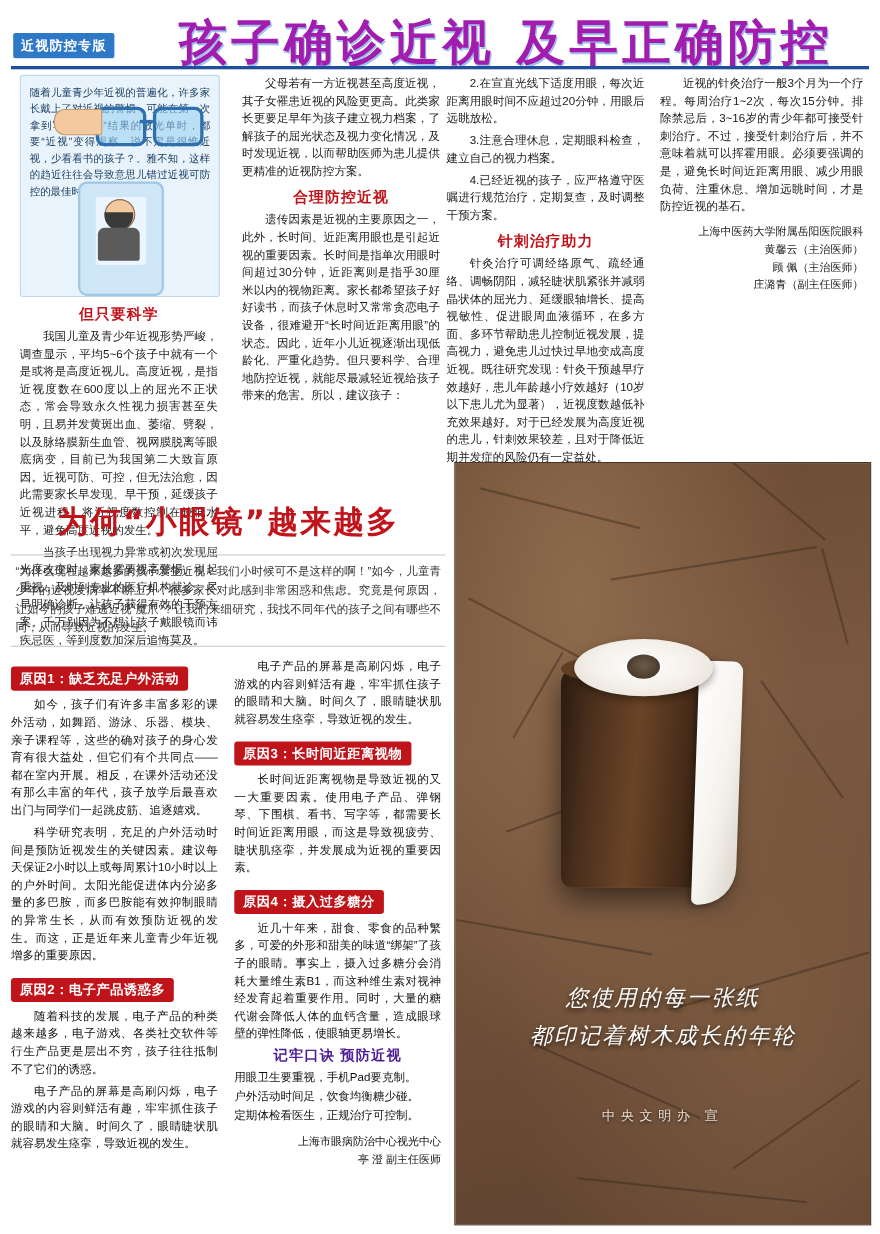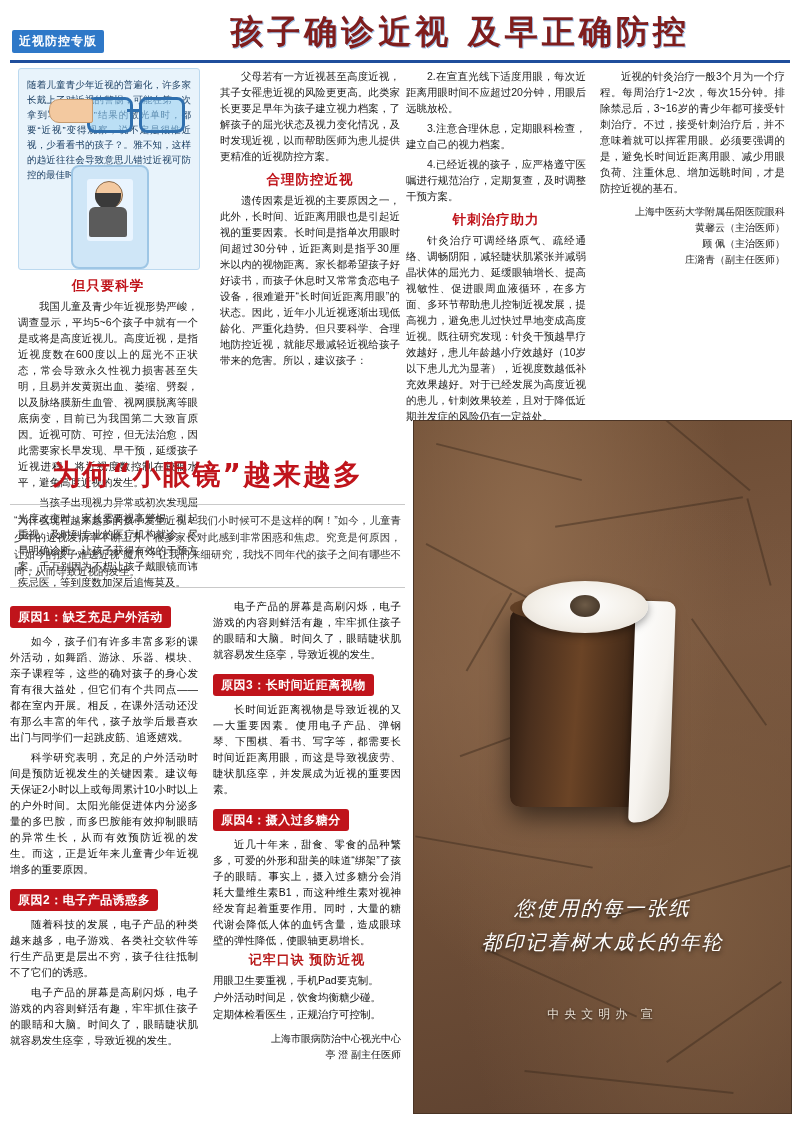--- a/index.html
+++ b/index.html
@@ -13,21 +13,21 @@
   
   .masthead{position:absolute;left:10px;top:8px;width:780px;height:50px;}
   .badge{
     position:absolute;left:2px;top:22px;background:#2e78c8;color:#fff;
     font-size:12px;padding:3px 7px;letter-spacing:1px;border-radius:2px;
     font-weight:bold;
   }
   .headline{
     position:absolute;left:120px;top:2px;width:660px;text-align:center;
     font-family:"DejaVu Sans","Liberation Sans",sans-serif;
-    font-size:33px;font-weight:bold;color:#7f1d1d;letter-spacing:4px;
+    font-size:44px;font-weight:bold;color:#a21caf;letter-spacing:4px;
     text-shadow:1px 1px 0 #9fc3e8;
   }
   .rule{position:absolute;left:10px;top:60px;width:780px;height:3px;background:#1f4e9c;}
 
   
   .top{position:absolute;left:10px;top:68px;width:780px;height:380px;}
   .col{position:absolute;top:0;font-size:10.5px;line-height:16px;text-align:justify;color:#1a1a1a;}
   .col1{left:8px;width:180px;}
   .col2{left:210px;width:180px;}
   .col3{left:396px;width:180px;}
@@ -76,21 +76,21 @@
     padding:7px 4px;font-size:10.5px;line-height:17px;color:#333;text-align:justify;
     margin-bottom:10px;
   }
   .fcols{position:relative;height:560px;}
   .fcol{position:absolute;top:0;width:188px;font-size:10.5px;line-height:16px;text-align:justify;}
   .fc1{left:0;} .fc2{left:203px;}
   .reason{
     display:inline-block;background:#c0141b;color:#fff;font-size:12px;font-weight:bold;
     padding:3px 8px;border-radius:3px;margin:8px 0 5px;letter-spacing:.5px;
   }
-  .tips-title{color:#b91c1c;font-size:13px;font-weight:bold;text-align:center;margin:0 0 4px;letter-spacing:1px;}
+  .tips-title{color:#4c1d95;font-size:13px;font-weight:bold;text-align:center;margin:0 0 4px;letter-spacing:1px;}
   .tips{font-size:10.5px;line-height:17px;}
   .tips div{text-indent:0;}
   .sign{margin-top:8px;text-align:right;font-size:10px;line-height:16px;}
 
   
   .ad{
     position:absolute;left:413px;top:420px;width:377px;height:692px;
     background:
       radial-gradient(ellipse at 30% 18%, #8e6a4c 0%, rgba(142,106,76,0) 55%),
       radial-gradient(ellipse at 75% 70%, #7b5a3f 0%, rgba(123,90,63,0) 60%),

